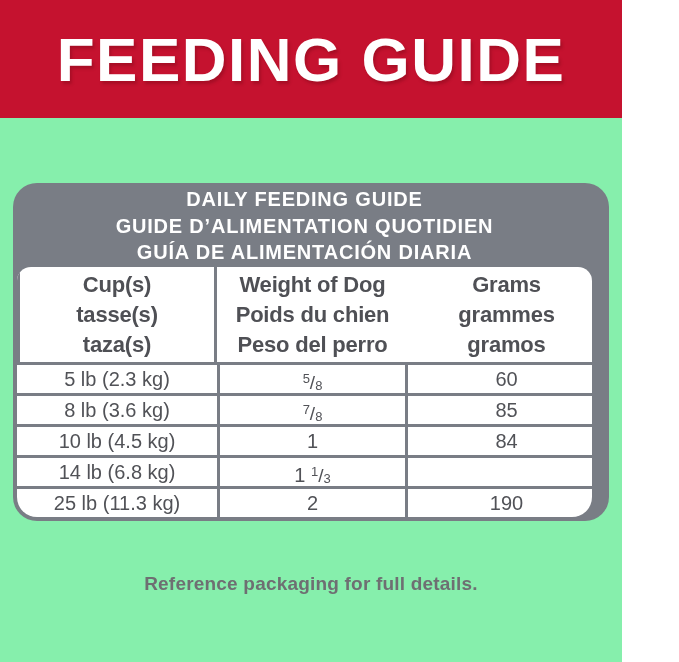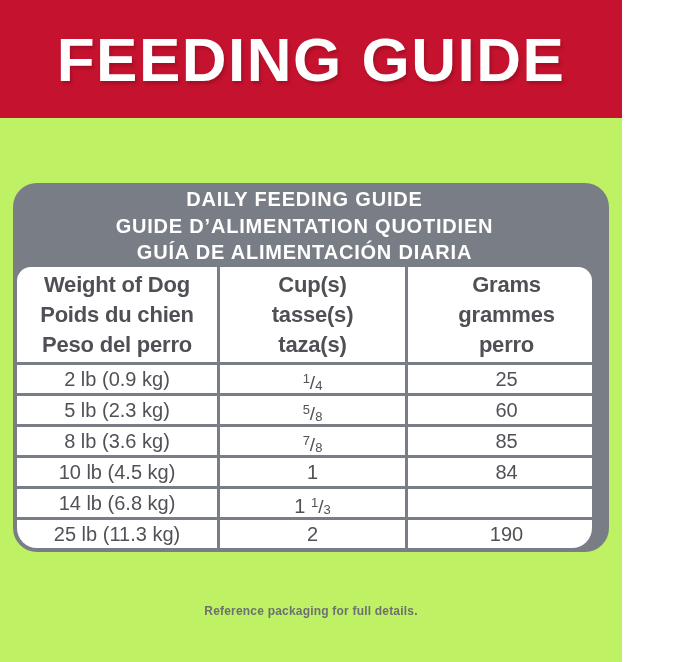--- a/index.html
+++ b/index.html
@@ -5,21 +5,21 @@
   html, body {
     margin: 0;
     padding: 0;
     background: #ffffff;
     font-family: "Liberation Sans", sans-serif;
   }
   .page {
     position: relative;
     width: 622px;
     height: 662px;
-    background: #bef264;
+    background: #86efac;
     overflow: hidden;
   }
 
   
   .banner {
     width: 100%;
     height: 118px;
     background: #C5122F;
     display: flex;
     align-items: center;
@@ -95,21 +95,21 @@
     vertical-align: -1px;
   }
   .fr-slash {
     font-size: 19px;
   }
 
   
   .footer-note {
     margin-top: 52px;
     text-align: center;
-    font-size: 12px;
+    font-size: 19px;
     font-weight: 700;
     letter-spacing: 0.2px;
     color: #6E6F72;
   }
 </style>
 </head>
 <body>
 
 <div class="page">
 
@@ -120,43 +120,38 @@
   <div class="guide">
     <div class="guide-title">
 
     <div class="title-line">DAILY FEEDING GUIDE</div>
         <div class="title-line">GUIDE D’ALIMENTATION QUOTIDIEN</div>
         <div class="title-line">GUÍA DE ALIMENTACIÓN DIARIA</div>
       </div>
     <div class="guide-body">
       <div class="grid-row col-headers">
 
-      <div class="cell">
-            <div class="hdr-line">Weight of Dog</div>
-            <div class="hdr-line">Poids du chien</div>
-            <div class="hdr-line">Peso del perro</div>
-          </div>
-          <div class="cell mid">
+      <div class="cell mid">
             <div class="hdr-line">Cup(s)</div>
             <div class="hdr-line">tasse(s)</div>
             <div class="hdr-line">taza(s)</div>
           </div>
           <div class="cell">
+            <div class="hdr-line">Weight of Dog</div>
+            <div class="hdr-line">Poids du chien</div>
+            <div class="hdr-line">Peso del perro</div>
+          </div>
+          <div class="cell">
             <div class="hdr-line">Grams</div>
             <div class="hdr-line">grammes</div>
-            <div class="hdr-line">perro</div>
+            <div class="hdr-line">gramos</div>
           </div>
         </div>
       <div>
 
-      <div class="grid-row data-row">
-            <div class="cell">2 lb (0.9 kg)</div>
-            <div class="cell mid"><span class="fr-num">1</span><span class="fr-slash">/</span><span class="fr-den">4</span></div>
-            <div class="cell">25</div>
-          </div>
           <div class="grid-row data-row">
             <div class="cell">5 lb (2.3 kg)</div>
             <div class="cell mid"><span class="fr-num">5</span><span class="fr-slash">/</span><span class="fr-den">8</span></div>
             <div class="cell">60</div>
           </div>
           <div class="grid-row data-row">
             <div class="cell">8 lb (3.6 kg)</div>
             <div class="cell mid"><span class="fr-num">7</span><span class="fr-slash">/</span><span class="fr-den">8</span></div>
             <div class="cell">85</div>
           </div>

